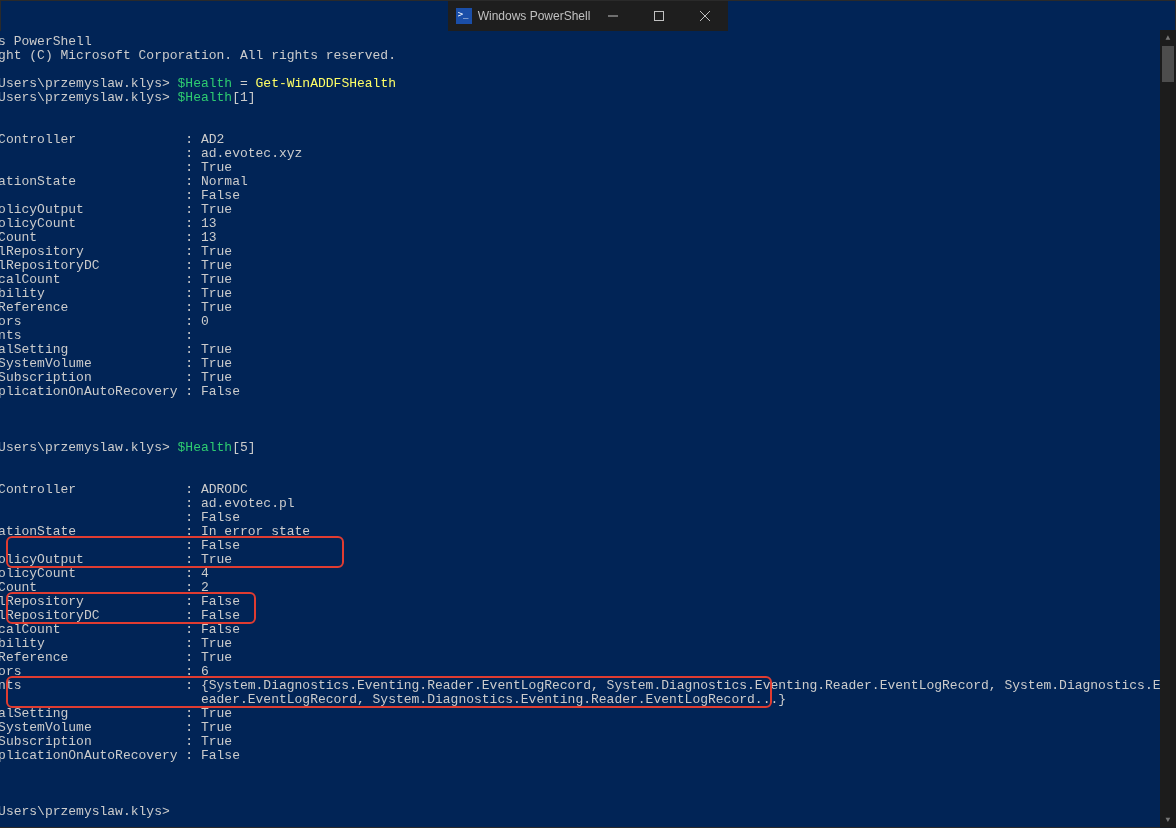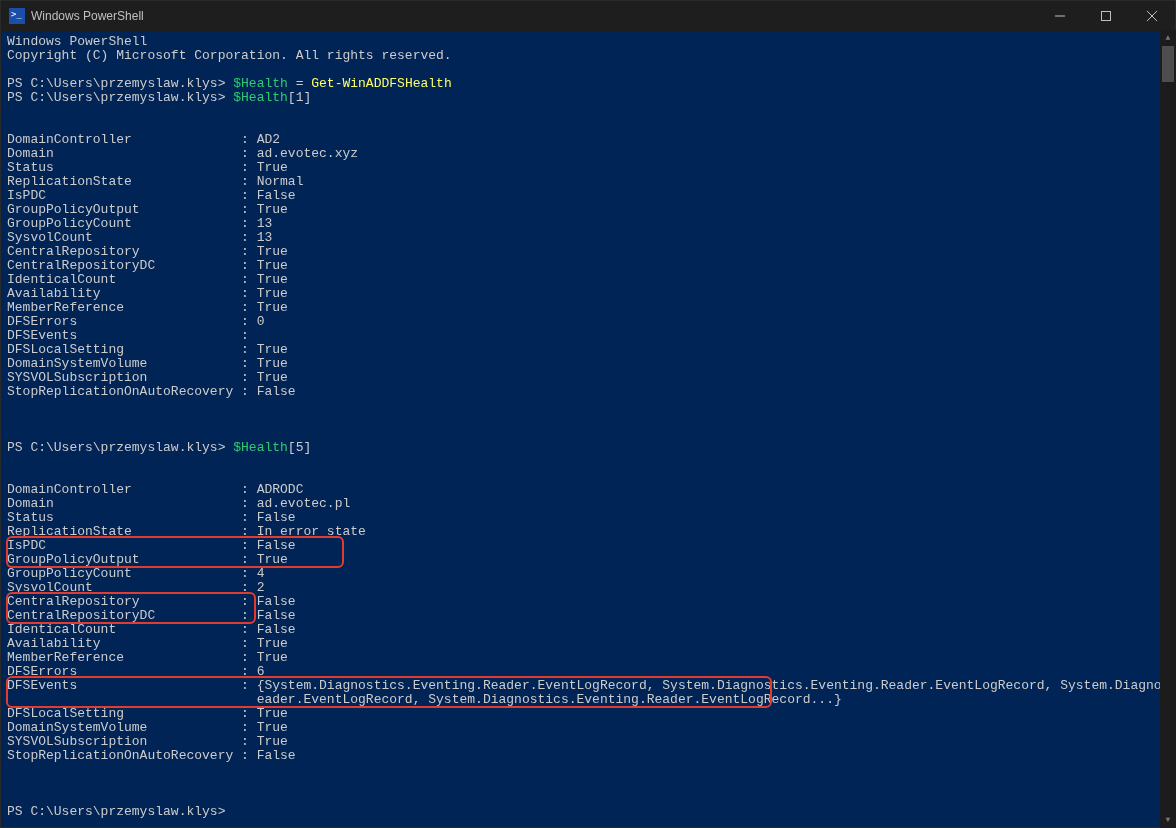--- a/index.html
+++ b/index.html
@@ -14,20 +14,21 @@
     overflow: hidden;
     position: relative;
   }
   .window {
     width: 1176px;
     height: 828px;
     background: #012456;
     display: flex;
     flex-direction: column;
     border: 1px solid #2a2a2a;
+    align-items: center;
   }
   .titlebar {
     height: 30px;
     background: #1e1e1e;
     display: flex;
     align-items: center;
     color: #c0c0c0;
     font-family: "Segoe UI", sans-serif;
     font-size: 12px;
     flex-shrink: 0;

